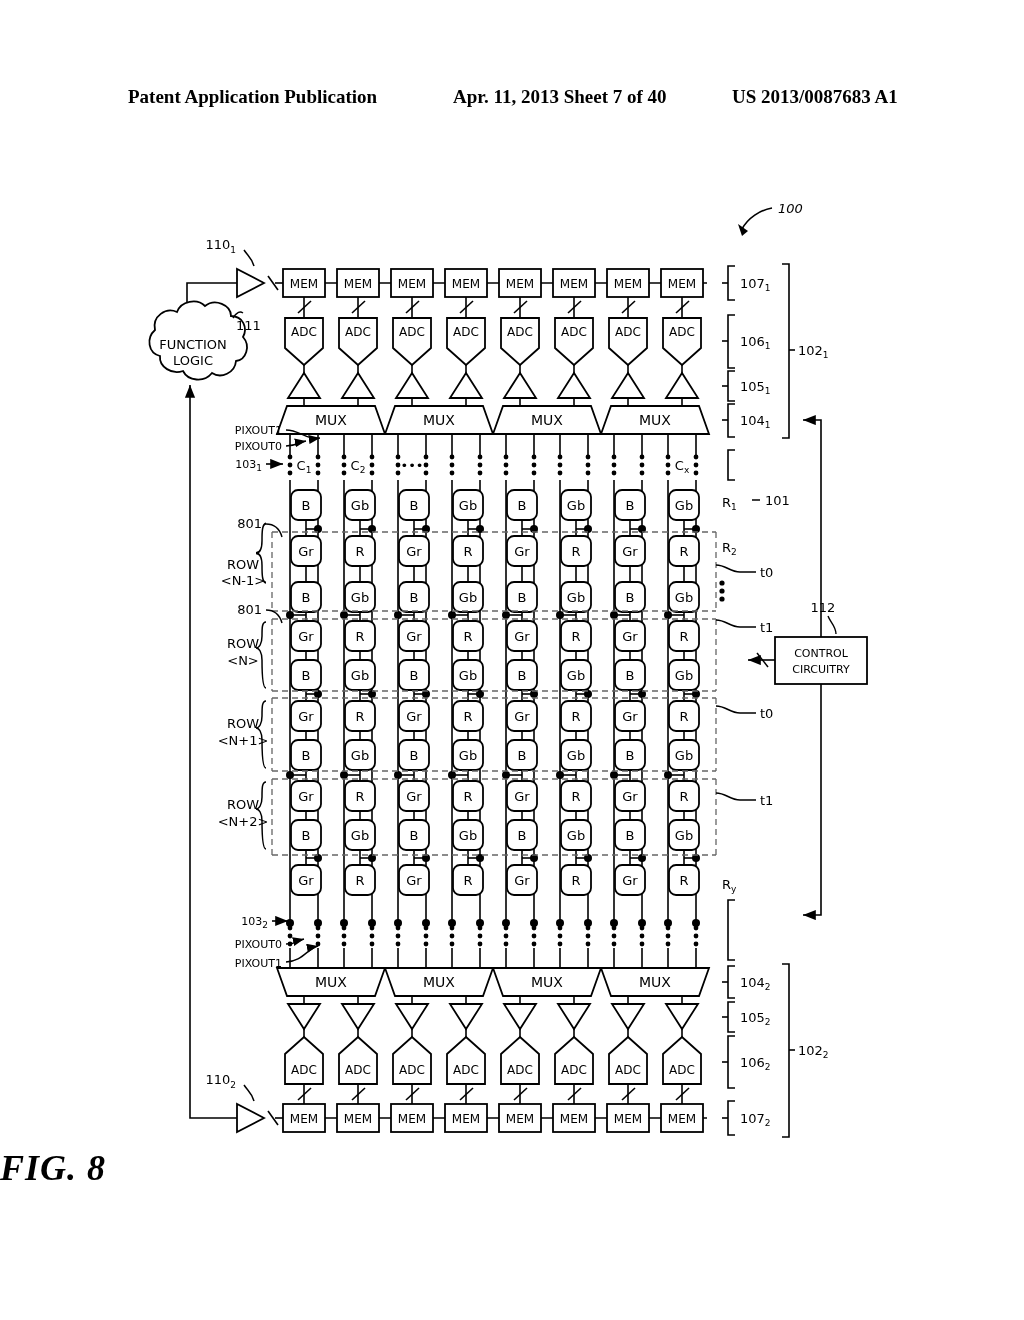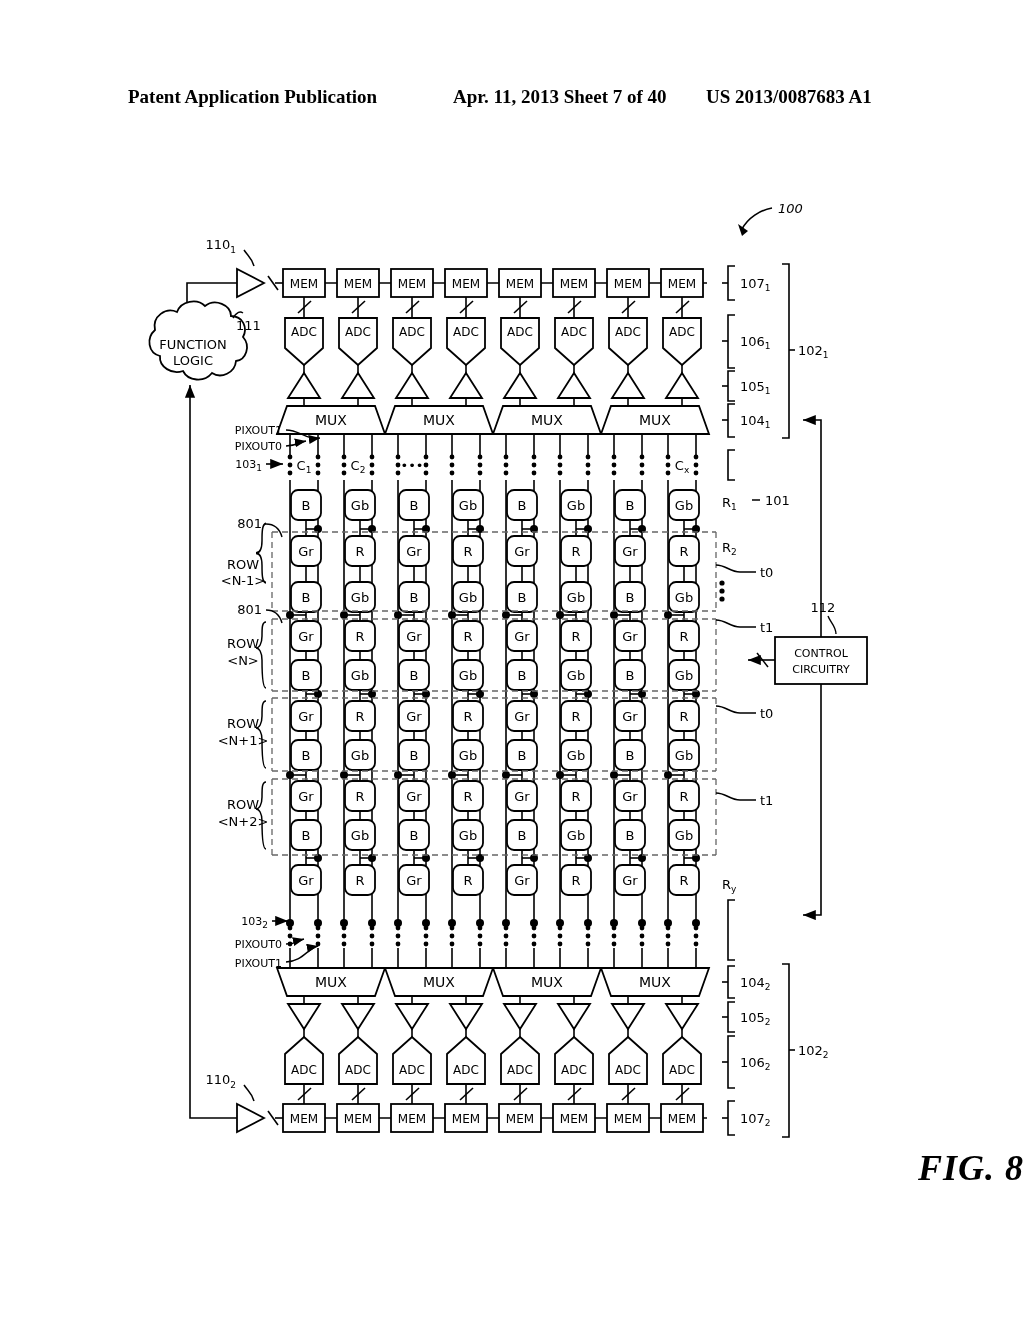--- a/index.html
+++ b/index.html
@@ -3,22 +3,22 @@
 <meta charset="utf-8">
 <style>
   html,body{margin:0;padding:0;background:#fff;}
   body{width:1024px;height:1320px;position:relative;font-family:"DejaVu Sans",sans-serif;color:#000;}
   #page{position:absolute;left:0;top:0;width:1024px;height:1320px;overflow:hidden;}
   .hdr{position:absolute;top:86px;left:0;width:874px;height:26px;
        font-family:"Liberation Serif",serif;font-weight:bold;font-size:19px;}
   .hdr span{position:absolute;white-space:nowrap;}
   .h1{left:128px;}
   .h2{left:406px;margin-left:47px;}
-  .h3{left:706px;}
-  .figcap{position:absolute;left:0;top:1147px;width:1024px;text-align:right;
+  .h3{left:732px;}
+  .figcap{position:absolute;left:0;top:1147px;width:1024px;text-align:left;
           font-family:"Liberation Serif",serif;font-style:italic;font-weight:bold;
           font-size:36px;letter-spacing:1px;}
   svg{position:absolute;left:0;top:0;}
   text{font-family:"DejaVu Sans",sans-serif;fill:#000;}
   .lbl{font-size:13px;}
   .lblsm{font-size:11px;}
   .sub{font-size:9px;}
   .cellt{font-size:13px;}
   .memt{font-size:12px;}
   .muxt{font-size:14px;}

